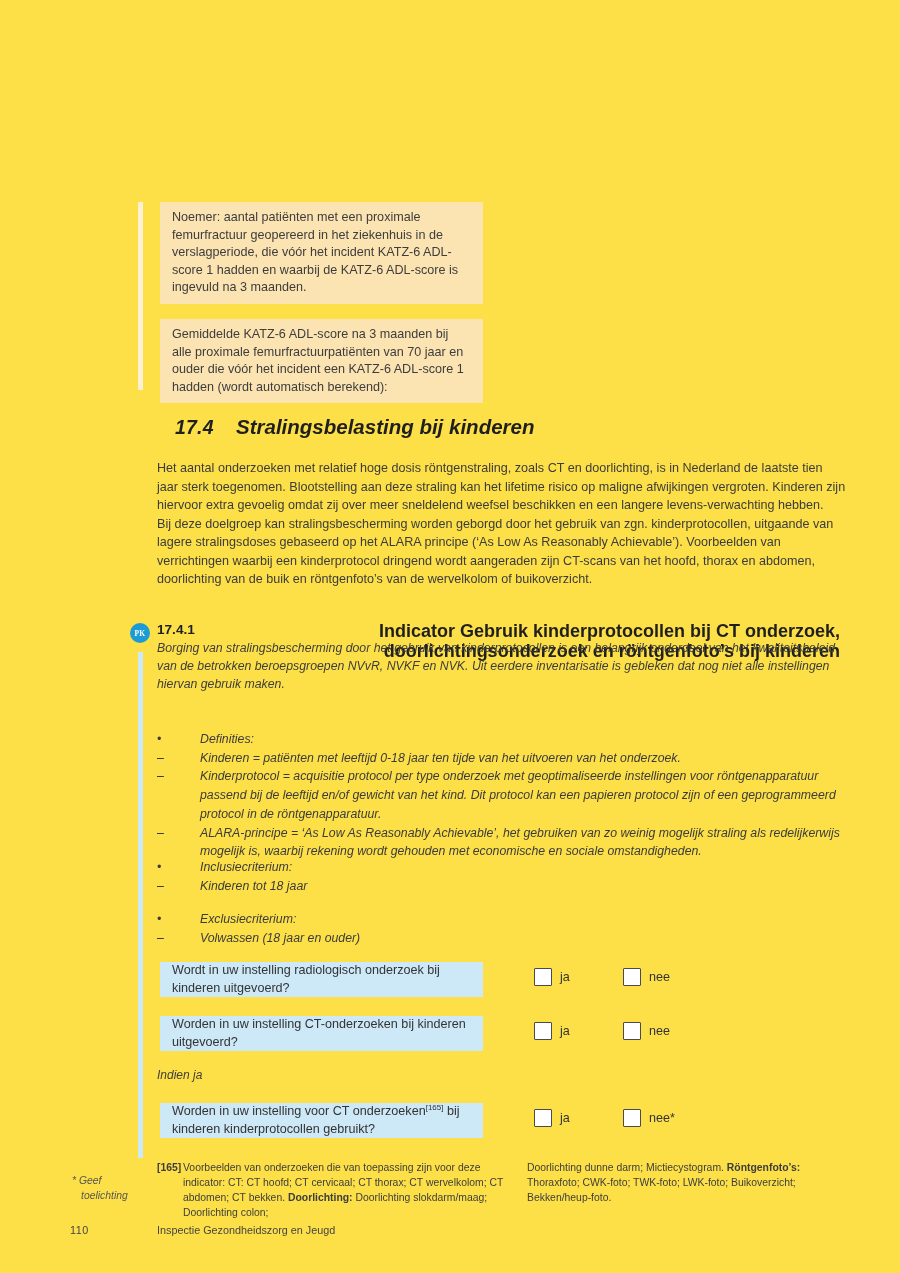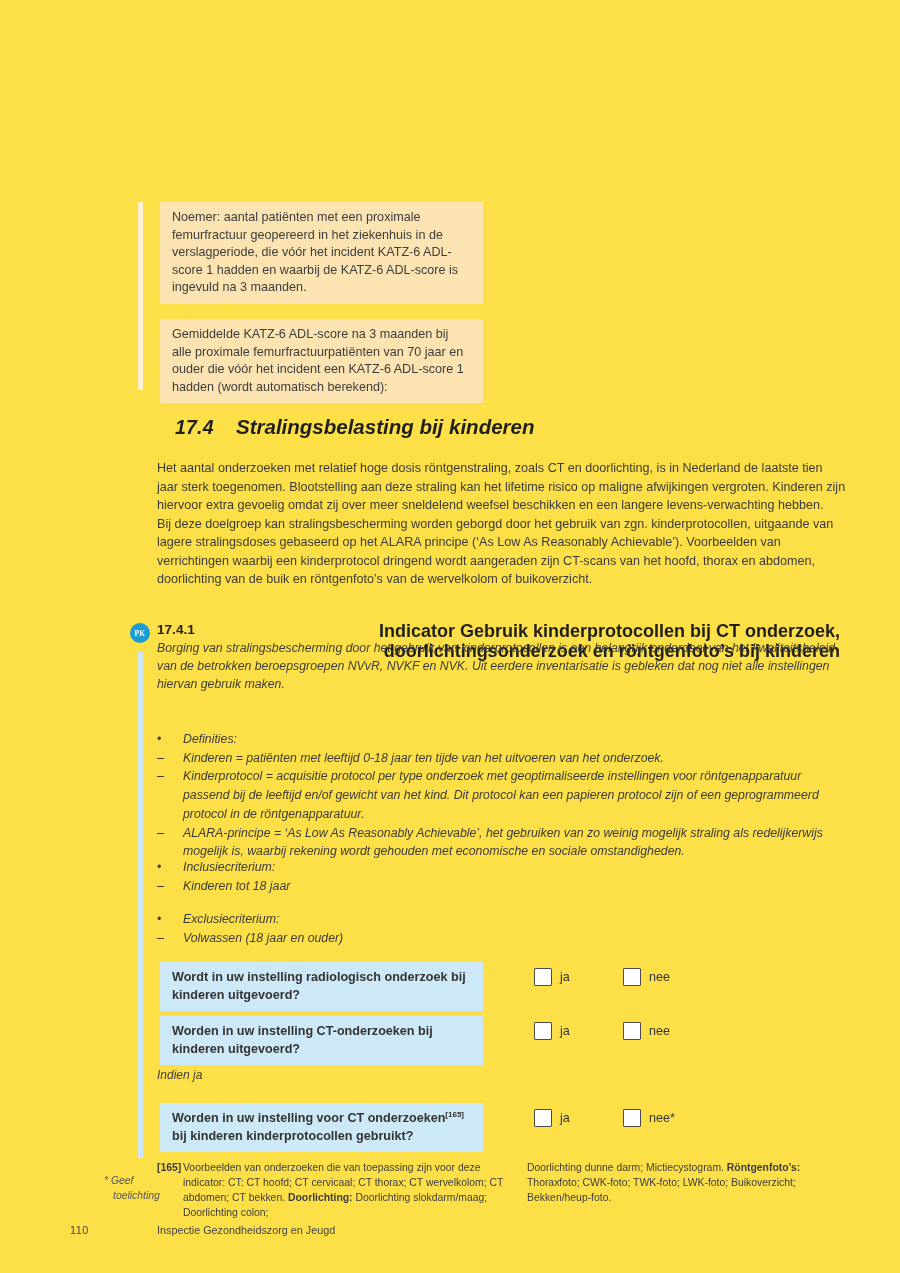--- a/index.html
+++ b/index.html
@@ -47,51 +47,51 @@
     width: 5px; height: 506px; background: #cde8f6;
   }
   .italic-intro {
     position: absolute; left: 157px; top: 639px; width: 692px;
     font-style: italic; font-size: 12.3px; line-height: 18px; color: #3d3d3d;
   }
   
   .list { position: absolute; left: 157px; width: 692px; font-style: italic; font-size: 12.3px; line-height: 18.7px; }
   .li { display: flex; }
   .li .marker { width: 26px; flex: 0 0 26px; }
-  .li .li-text { flex: 1; }
+  .li .li-text { flex: 1; margin-left: 17px; }
   .list-def { top: 730px; }
   .list-incl { top: 858px; }
   .list-excl { top: 910px; }
   
   .qrow { position: absolute; left: 160px; width: 700px; }
   .q1 { top: 962px; }
   .q2 { top: 1016px; }
   .q3 { top: 1103px; }
   .qbox {
     position: absolute; left: 0; top: 0; width: 299px;
-    background: #cde8f6; padding: 7px 12px;
-    font-size: 12.6px; line-height: 17.6px; color: #333333; font-weight: bold;
+    background: #cde8f6; padding: 0 12px;
+    font-size: 12.6px; line-height: 17.6px; color: #333333;
   }
   .qbox sup { font-size: 8px; line-height: 0; }
   .opt { position: absolute; top: 6px; display: flex; align-items: center; }
   .opt-ja { left: 343px; padding-left: 31px; }
   .opt-nee { left: 428px; padding-left: 35px; }
   .checkbox {
     width: 16px; height: 16px; background: #ffffff;
     border: 1.6px solid #4b4b4b; border-radius: 1px; display: inline-block;
   }
   .opt-label { margin-left: 8px; font-size: 12.6px; color: #333333; }
   .conditional {
     position: absolute; left: 157px; top: 1068px;
     font-style: italic; font-size: 12px; color: #3d3d3d;
   }
   
   .fn-margin {
     position: absolute; left: 72px; top: 1173px; width: 60px;
-    font-style: italic; font-size: 10.4px; line-height: 15px; color: #555555; margin-left: 32px;
+    font-style: italic; font-size: 10.4px; line-height: 15px; color: #555555;
   }
   .fn-margin .line2 { margin-left: 9px; }
   .fn-col { position: absolute; top: 1160px; font-size: 10.4px; line-height: 15px; color: #3d3d3d; }
   .fn-left { left: 157px; width: 350px; display: flex; }
   .fn-left .fn-marker { width: 26px; flex: 0 0 26px; font-weight: 700; }
   .fn-right { left: 527px; width: 318px; }
   .fn-bold { font-weight: 700; }
   
   .footer-pagenum { position: absolute; left: 70px; top: 1224px; font-size: 10.8px; color: #444444; letter-spacing: 0.5px; }
   .footer-text { position: absolute; left: 157px; top: 1224px; font-size: 10.8px; color: #444444; }

